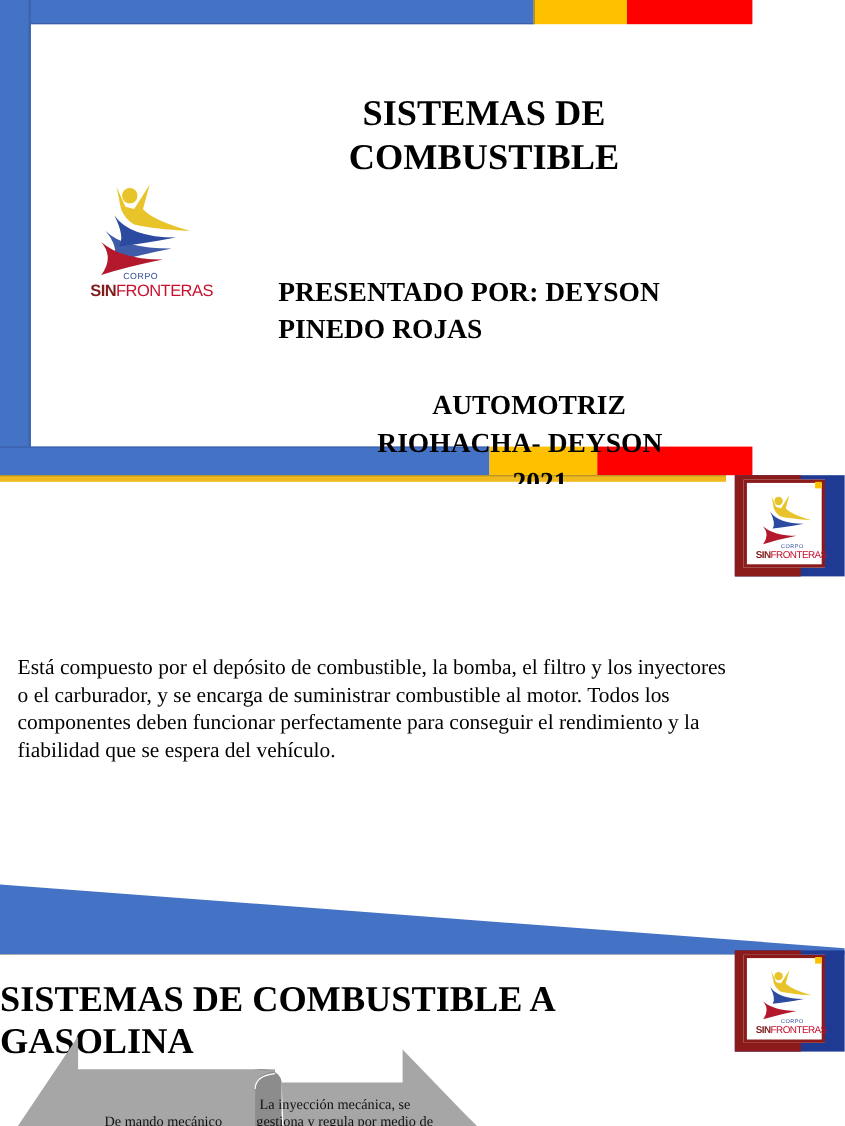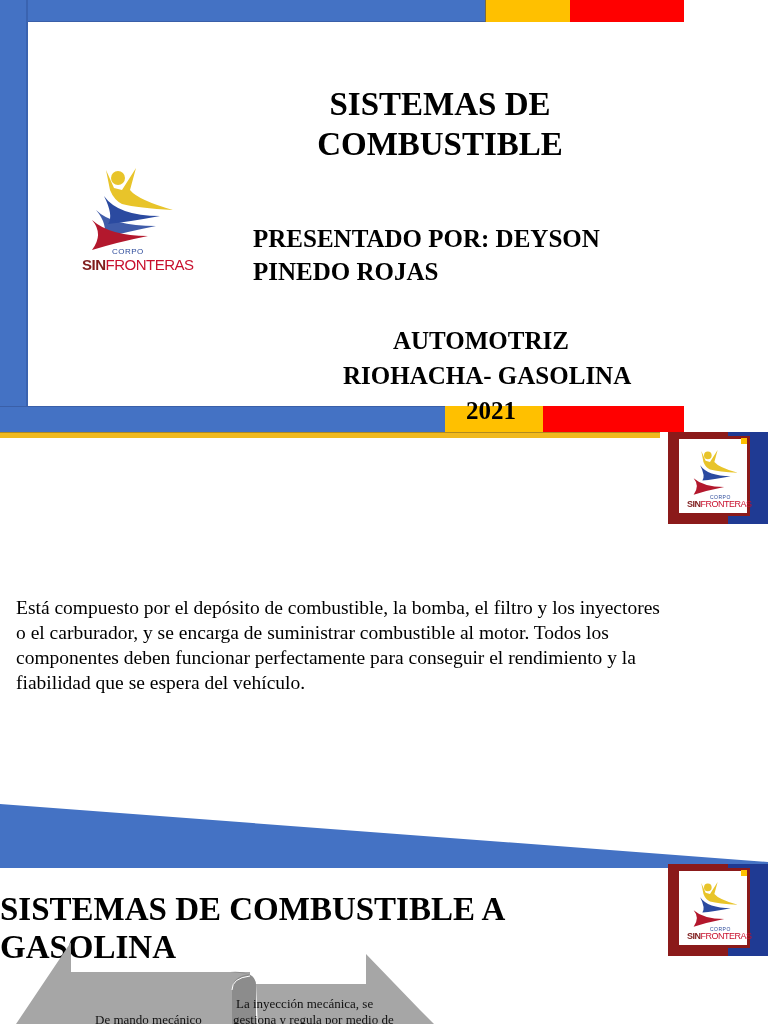--- a/index.html
+++ b/index.html
@@ -3,21 +3,21 @@
   <meta charset="utf-8">
   <style>
     * { margin: 0; padding: 0; box-sizing: border-box; }
     html, body { width: 768px; height: 1024px; overflow: hidden; background: #ffffff; }
     body { position: relative; font-family: "Liberation Serif", "DejaVu Serif", serif; color: #000; }
 
     
     .slide1 { position: absolute; left: 0; top: 0; width: 684px; height: 440px; overflow: hidden; background: #fff; }
     .bar { position: absolute; }
     .s1-title { position: absolute; left: 270px; width: 340px; top: 84px; text-align: center; font-weight: bold; font-size: 33px; line-height: 40px; }
-    .s1-line { position: absolute; font-weight: bold; font-size: 25px; line-height: 33px; white-space: nowrap; }
+    .s1-line { position: absolute; font-weight: bold; font-size: 25px; line-height: 33px; white-space: nowrap; margin-top: 28px; }
 
     
     .logo { position: absolute; }
     .logo .corpo { position: absolute; font-family: "Liberation Sans", sans-serif; font-weight: normal; color: #2c4a9a; letter-spacing: 0.5px; }
     .logo .sin { position: absolute; font-family: "Liberation Sans", sans-serif; white-space: nowrap; letter-spacing: -0.5px; }
     .logo .sin b { color: #7f1d1d; }
     .logo .sin span { color: #c8102e; font-weight: normal; }
 
     
     .slide2 { position: absolute; left: 0; top: 440px; width: 768px; height: 428px; background: #fff; }
@@ -52,21 +52,21 @@
   <div class="bar" style="left:0;top:432px;width:660px;height:6px;background:#f0b91e;border-top:1px solid #b08a20;"></div>
 
   <div class="s1-title">
     <div>SISTEMAS DE</div>
     <div>COMBUSTIBLE</div>
   </div>
 
   <div class="s1-line" style="left:253px;top:222px;">PRESENTADO POR: DEYSON</div>
   <div class="s1-line" style="left:253px;top:255px;">PINEDO ROJAS</div>
   <div class="s1-line" style="left:393px;top:324px;">AUTOMOTRIZ</div>
-  <div class="s1-line" style="left:343px;top:359px;">RIOHACHA- GASOLINA</div>
+  <div class="s1-line" style="left:343px;top:359px;">RIOHACHA- DEYSON</div>
   <div class="s1-line" style="left:466px;top:394px;">2021</div>
 
   <div class="logo" style="left:78px;top:160px;width:110px;height:120px;">
     <svg width="110" height="95" viewBox="0 0 110 95" style="position:absolute;left:0;top:0;">
       <circle cx="40" cy="18" r="7" fill="#e8c42a"></circle>
       <path d="M28 10 L36 28 L44 30 L58 8 L52 30 Q60 40 95 50 Q60 48 44 44 Q36 40 32 30 Z" fill="#e8c42a"></path>
       <path d="M26 36 Q40 56 82 56 Q50 62 30 64 Q36 56 26 36 Z" fill="#2b4aa0"></path>
       <path d="M18 50 Q34 66 78 66 Q48 72 26 78 Q30 64 18 50 Z" fill="#2b4aa0" opacity="0.9"></path>
       <path d="M14 60 Q32 76 70 76 Q40 82 14 90 Q26 74 14 60 Z" fill="#b3182d"></path>
     </svg>

